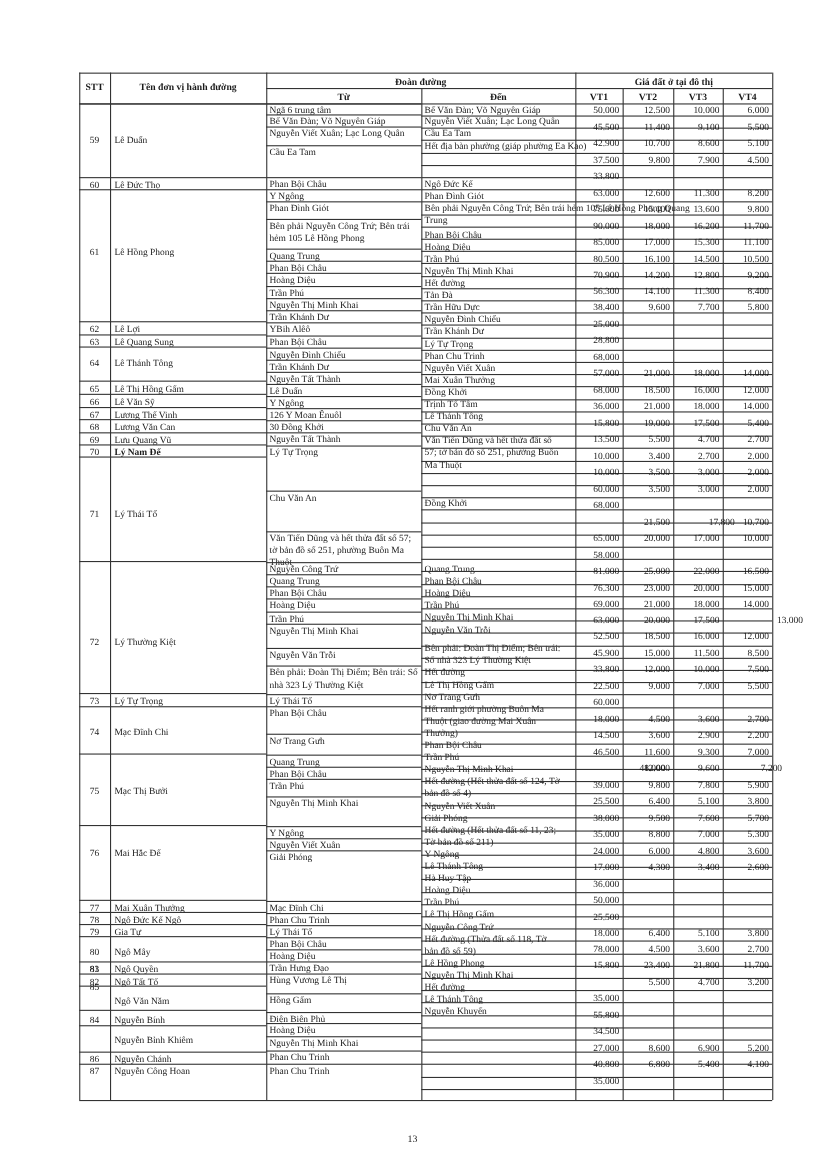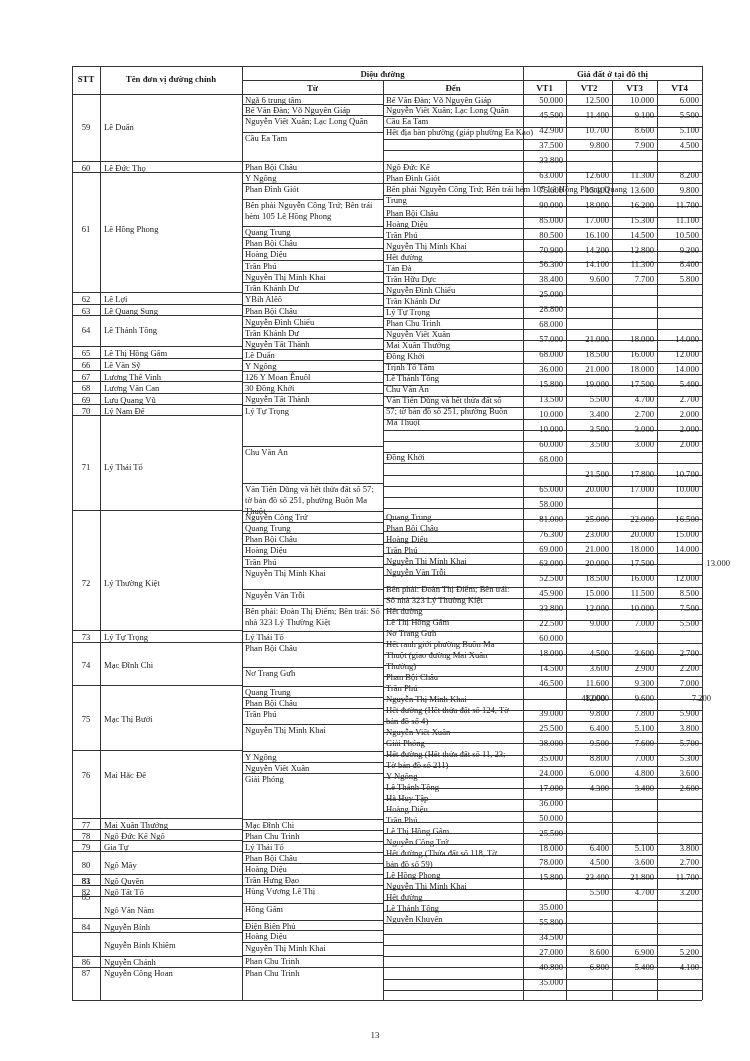--- a/index.html
+++ b/index.html
@@ -26,22 +26,22 @@
       <div class="vl" style="left: 72px; top: 66px; height: 934px;"></div>
       <div class="vl" style="left: 100px; top: 66px; height: 934px;"></div>
       <div class="vl" style="left: 242px; top: 66px; height: 934px;"></div>
       <div class="vl" style="left: 702px; top: 66px; height: 934px;"></div>
       <div class="vl" style="left: 383px; top: 80px; height: 920px;"></div>
       <div class="vl" style="left: 523px; top: 66px; height: 934px;"></div>
       <div class="vl" style="left: 566px; top: 80px; height: 920px;"></div>
       <div class="vl" style="left: 612px; top: 80px; height: 920px;"></div>
       <div class="vl" style="left: 657px; top: 80px; height: 920px;"></div>
       <div class="t c hdr" style="left: 72px; top: 74px; width: 28px;">STT</div>
-      <div class="t c hdr" style="left: 100px; top: 74px; width: 142px;">Tên đơn vị đường chính</div>
-      <div class="t c hdr" style="left: 242px; top: 69px; width: 281px;">Diệu đường</div>
+      <div class="t c hdr" style="left: 100px; top: 74px; width: 142px;">Tên đơn vị hành đường</div>
+      <div class="t c hdr" style="left: 242px; top: 69px; width: 281px;">Đoàn đường</div>
       <div class="t c hdr" style="left: 242px; top: 83px; width: 141px;">Từ</div>
       <div class="t c hdr" style="left: 383px; top: 83px; width: 140px;">Đến</div>
       <div class="t c hdr" style="left: 523px; top: 69px; width: 179px;">Giá đất ở tại đô thị</div>
       <div class="t c hdr" style="left: 523px; top: 83px; width: 43px;">VT1</div>
       <div class="t c hdr" style="left: 566px; top: 83px; width: 46px;">VT2</div>
       <div class="t c hdr" style="left: 612px; top: 83px; width: 45px;">VT3</div>
       <div class="t c hdr" style="left: 657px; top: 83px; width: 45px;">VT4</div>
       <div class="hl" style="left: 72px; top: 94px; width: 170px;"></div>
       <div class="t c" style="left: 72px; top: 122px; width: 28px;">59</div>
       <div class="t" style="left: 104px; top: 122px; width: 136px;">Lê Duẩn</div>
@@ -70,21 +70,21 @@
       <div class="t c" style="left: 72px; top: 372px; width: 28px;">67</div>
       <div class="t" style="left: 104px; top: 372px; width: 136px;">Lương Thế Vinh</div>
       <div class="hl" style="left: 72px; top: 381px; width: 170px;"></div>
       <div class="t c" style="left: 72px; top: 383px; width: 28px;">68</div>
       <div class="t" style="left: 104px; top: 383px; width: 136px;">Lương Văn Can</div>
       <div class="hl" style="left: 72px; top: 393px; width: 170px;"></div>
       <div class="t c" style="left: 72px; top: 395px; width: 28px;">69</div>
       <div class="t" style="left: 104px; top: 395px; width: 136px;">Lưu Quang Vũ</div>
       <div class="hl" style="left: 72px; top: 404px; width: 170px;"></div>
       <div class="t c" style="left: 72px; top: 406px; width: 28px;">70</div>
-      <div class="t" style="left: 104px; top: 406px; width: 136px;">Lý Nam Đế</div>
+      <div class="t" style="left: 104px; top: 406px; width: 136px; font-weight: bold;">Lý Nam Đế</div>
       <div class="hl" style="left: 72px; top: 415px; width: 170px;"></div>
       <div class="t c" style="left: 72px; top: 462px; width: 28px;">71</div>
       <div class="t" style="left: 104px; top: 462px; width: 136px;">Lý Thái Tổ</div>
       <div class="hl" style="left: 72px; top: 510px; width: 170px;"></div>
       <div class="t c" style="left: 72px; top: 578px; width: 28px;">72</div>
       <div class="t" style="left: 104px; top: 578px; width: 136px;">Lý Thường Kiệt</div>
       <div class="hl" style="left: 72px; top: 630px; width: 170px;"></div>
       <div class="t c" style="left: 72px; top: 632px; width: 28px;">73</div>
       <div class="t" style="left: 104px; top: 632px; width: 136px;">Lý Tự Trọng</div>
       <div class="hl" style="left: 72px; top: 642px; width: 170px;"></div>
@@ -487,21 +487,21 @@
       <div class="t r" style="left: 523px; top: 438.85px; width: 40px;">60.000</div>
       <div class="t r" style="left: 566px; top: 438.85px; width: 43px;">3.500</div>
       <div class="t r" style="left: 612px; top: 438.85px; width: 42px;">3.000</div>
       <div class="t r" style="left: 657px; top: 438.85px; width: 42px;">2.000</div>
       <div class="t r" style="left: 523px; top: 453.8px; width: 40px;">68.000</div>
       <div class="t r" style="left: 566px; top: 453.8px; width: 43px;"></div>
       <div class="t r" style="left: 612px; top: 453.8px; width: 42px;"></div>
       <div class="t r" style="left: 657px; top: 453.8px; width: 42px;"></div>
       <div class="t r" style="left: 523px; top: 468.75px; width: 40px;"></div>
       <div class="t r" style="left: 566px; top: 468.75px; width: 43px;">21.500</div>
-      <div class="t r" style="left: 612px; top: 468.75px; width: 42px;">17.800</div>
+      <div class="t r" style="left: 612px; top: 468.75px; width: 42px; padding-left: 14px;">17.800</div>
       <div class="t r" style="left: 657px; top: 468.75px; width: 42px;">10.700</div>
       <div class="t r" style="left: 523px; top: 483.7px; width: 40px;">65.000</div>
       <div class="t r" style="left: 566px; top: 483.7px; width: 43px;">20.000</div>
       <div class="t r" style="left: 612px; top: 483.7px; width: 42px;">17.000</div>
       <div class="t r" style="left: 657px; top: 483.7px; width: 42px;">10.000</div>
       <div class="t r" style="left: 523px; top: 498.65px; width: 40px;">58.000</div>
       <div class="t r" style="left: 566px; top: 498.65px; width: 43px;"></div>
       <div class="t r" style="left: 612px; top: 498.65px; width: 42px;"></div>
       <div class="t r" style="left: 657px; top: 498.65px; width: 42px;"></div>
       <div class="t r" style="left: 523px; top: 513.6px; width: 40px;">81.000</div>

